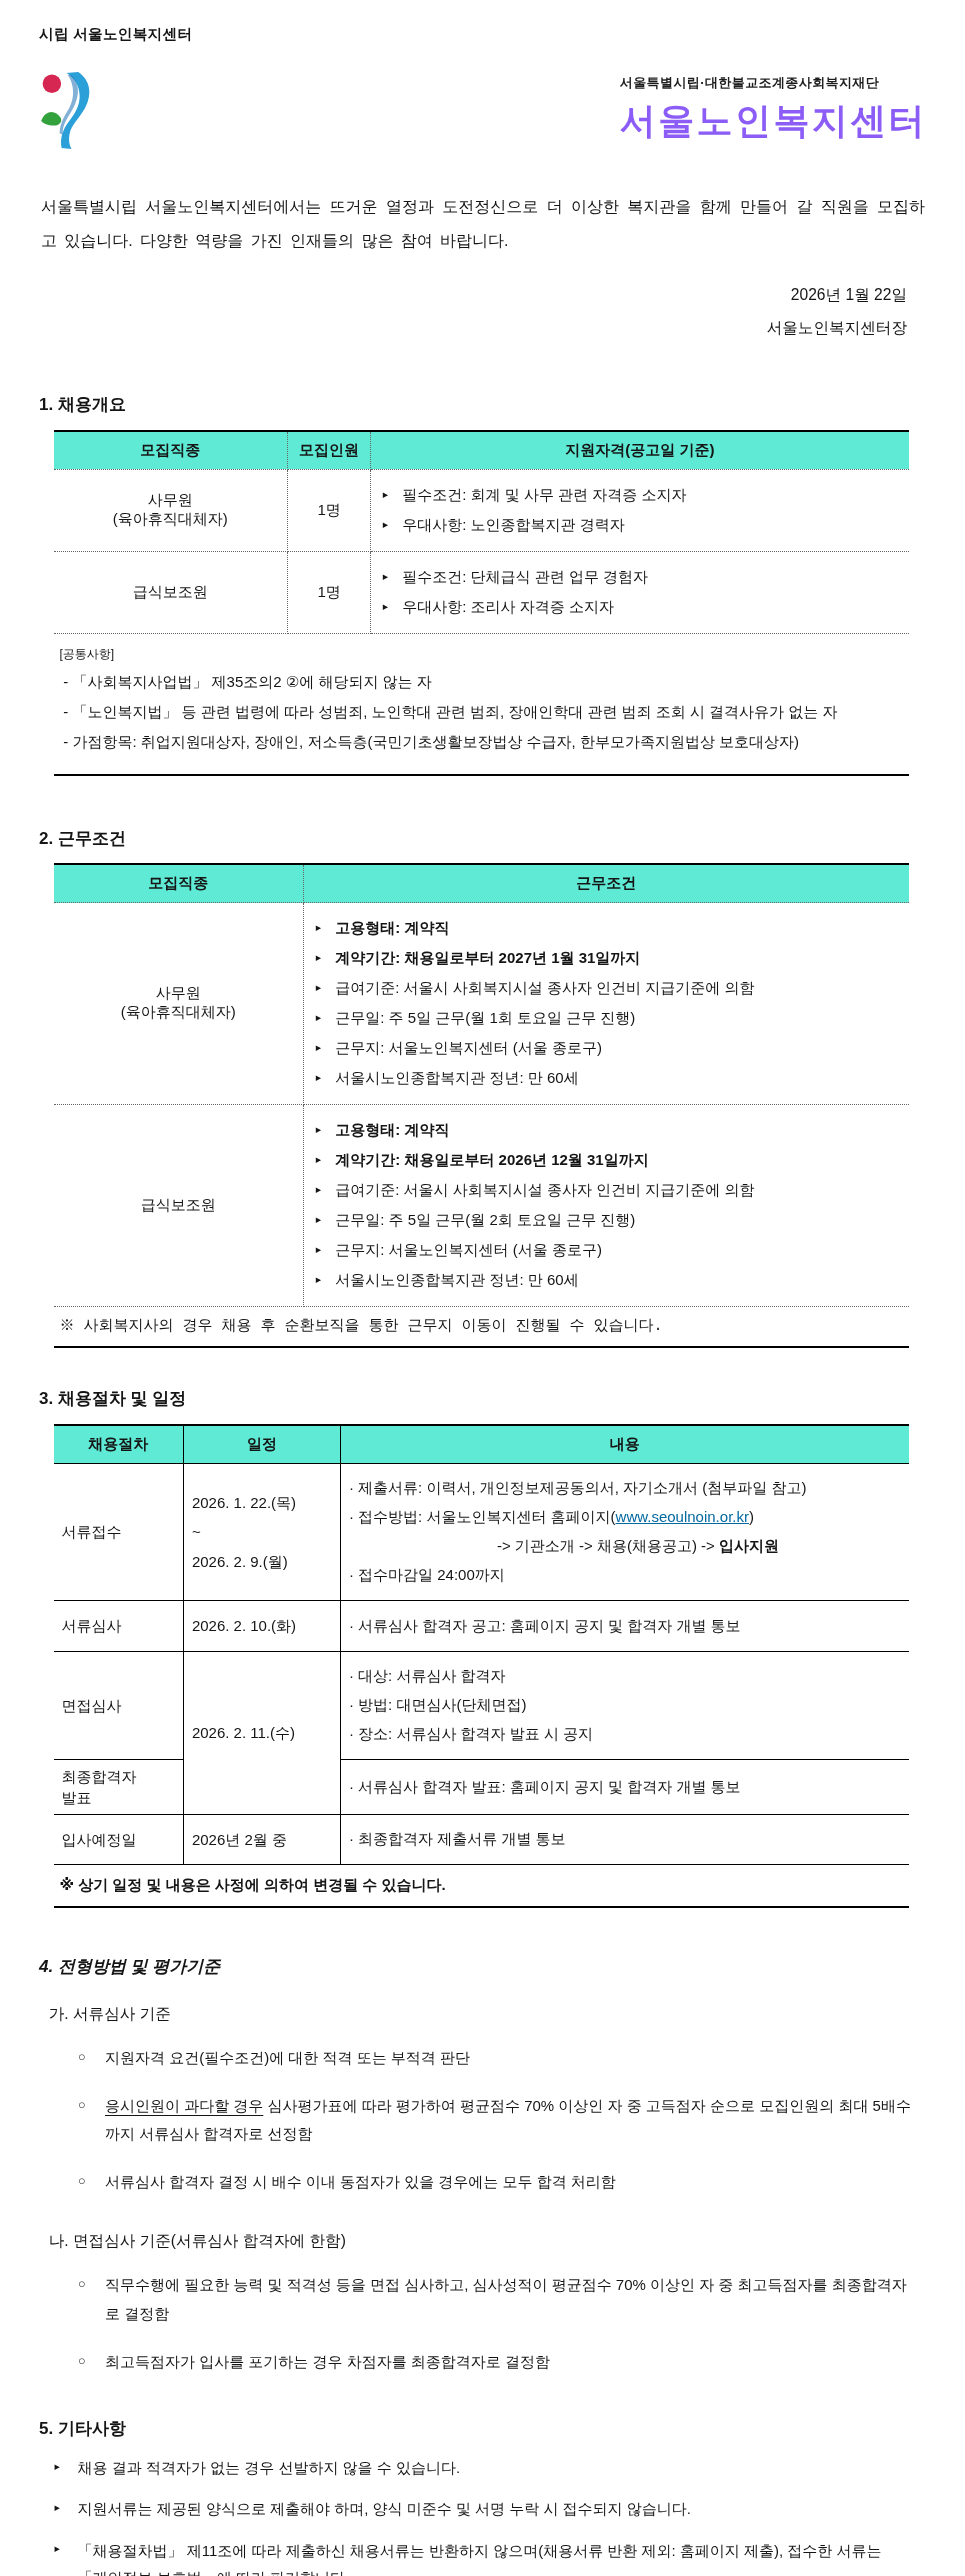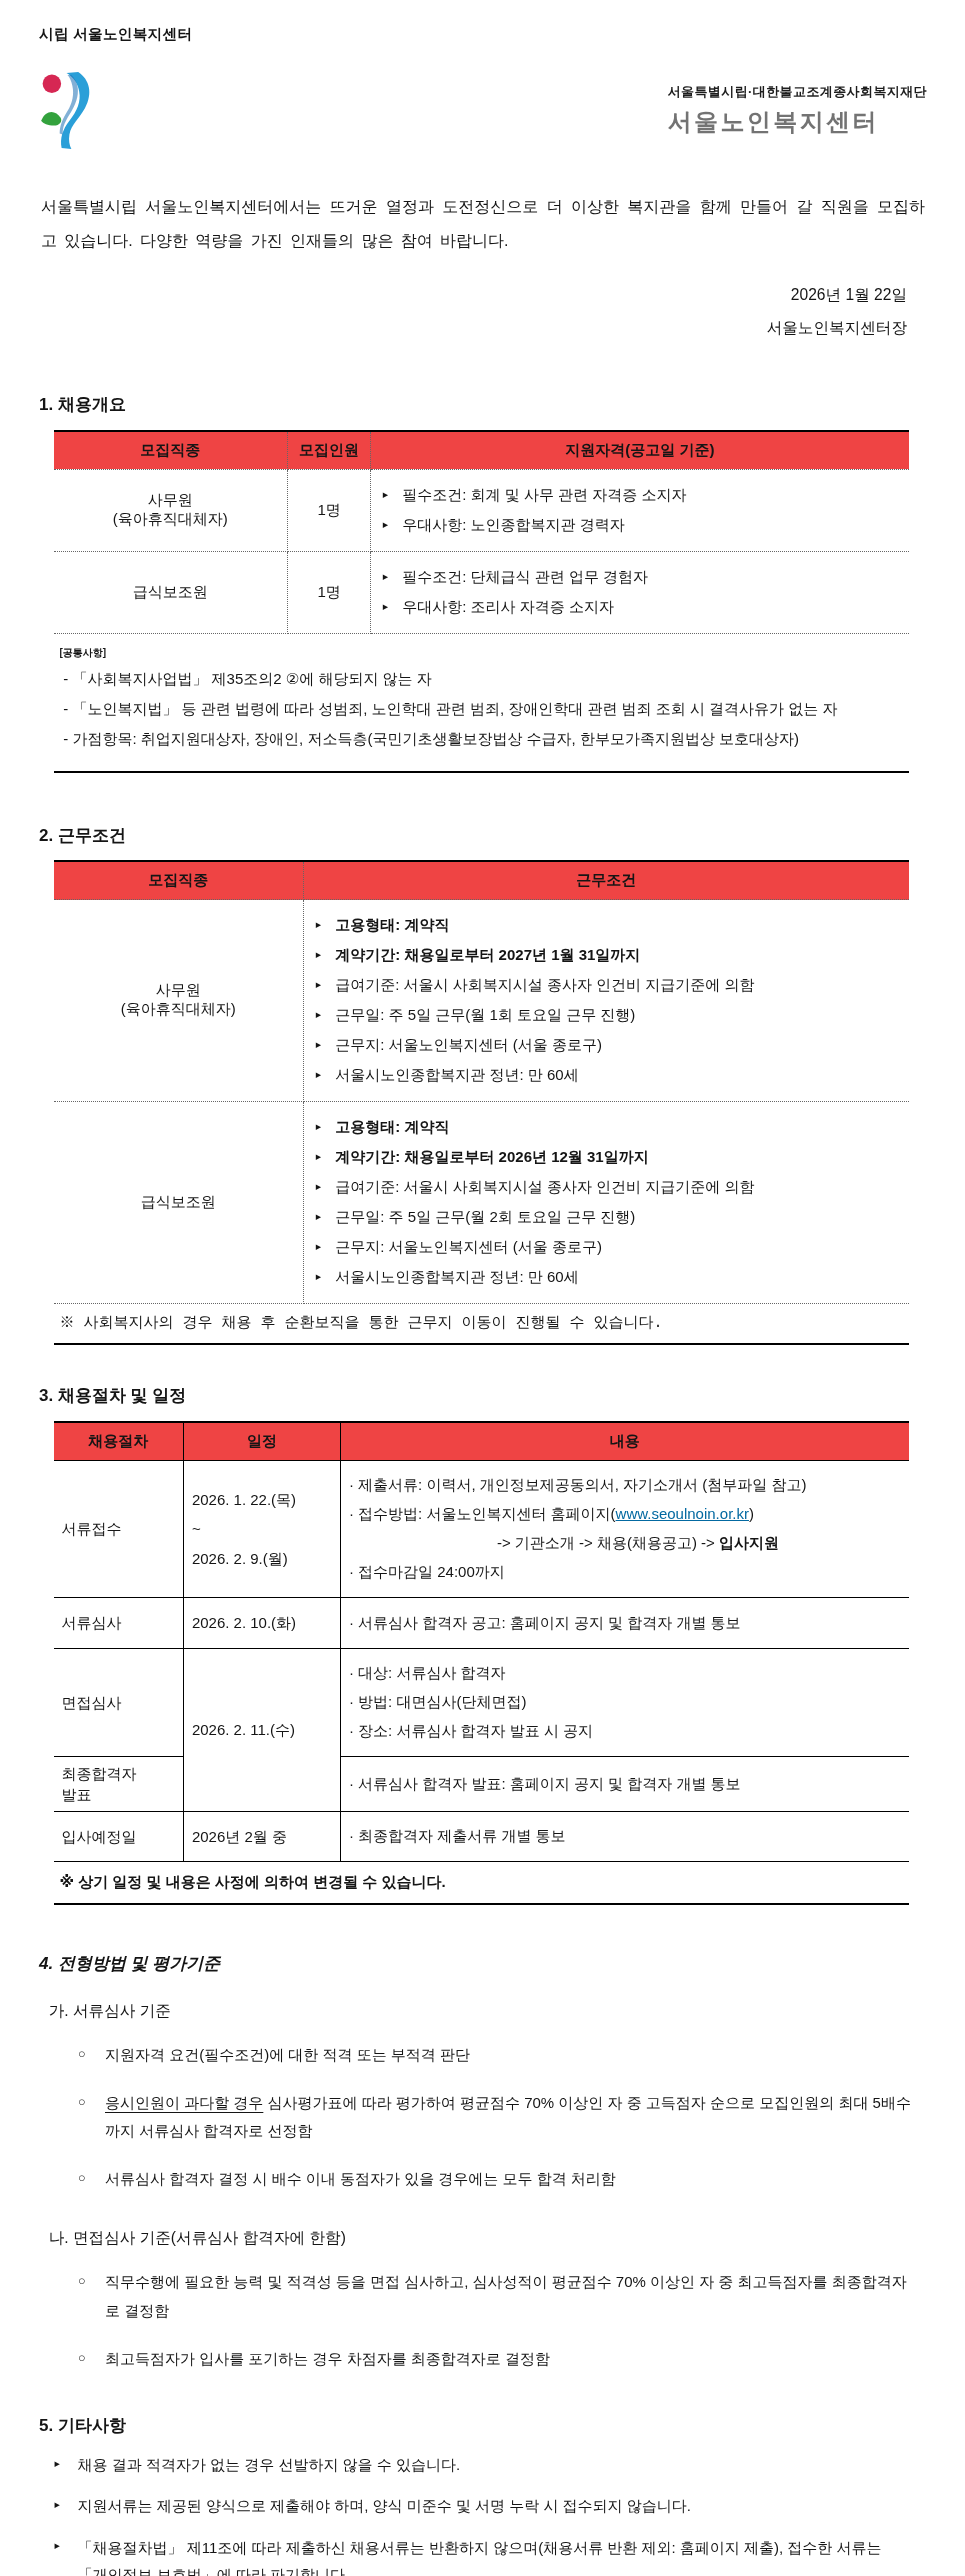--- a/index.html
+++ b/index.html
@@ -10,50 +10,50 @@
     color: #151515;
     font-family: "Liberation Sans", "DejaVu Sans", sans-serif;
   }
   .page { width: 966px; min-height: 2576px; padding: 25px 39px 88px 39px; }
 
   
   .corner { font-size: 14.6px; font-weight: 700; letter-spacing: 0.3px; }
   .logo-block { display: flex; justify-content: space-between; align-items: center; gap: 16px; margin-top: 21.4px; height: 90px; }
   .logo-mark svg { display: block; }
   .logo-text .small { font-size: 13px; font-weight: 600; color: #1d1d1d; letter-spacing: 0.4px; margin-bottom: 4.9px; }
-  .logo-text .large { font-size: 24px; font-weight: 700; color: #737373; letter-spacing: 2.4px; }
+  .logo-text .large { font-size: 36px; font-weight: 700; color: #8b5cf6; letter-spacing: 2.4px; }
 
   .intro { margin: 35px 1.9px 0 1.9px; font-size: 16px; line-height: 2.1; text-align: justify; word-spacing: 2.9px; }
   .r-line { text-align: right; font-size: 15.6px; line-height: 2.1; margin-right: 20px; }
   .r-line.first { margin-top: 21.4px; }
 
   
   .sec-title { font-size: 17px; font-weight: 700; margin: 0; }
   #sec1-title { margin-top: 49px; }
   #sec2-title { margin-top: 51px; }
   #sec3-title { margin-top: 39px; }
   #sec4-title { margin-top: 47px; font-style: italic; }
   #sec5-title { margin-top: 41px; }
 
   
   table { border-collapse: collapse; width: 855px; margin: 13.6px 0 0 14.6px; table-layout: fixed; font-size: 15px; color: #151515; }
-  th { background: #ef4444; font-weight: 700; padding: 8.8px 3.9px; text-align: center; }
+  th { background: #5eead4; font-weight: 700; padding: 8.8px 3.9px; text-align: center; }
   td { padding: 5.8px 7.8px; vertical-align: middle; }
   .center { text-align: center; }
 
   
   .dotted-table { border-top: 2.9px solid #000; border-bottom: 2.9px solid #000; }
   .dotted-table th { border-bottom: 1px dotted #666; }
   .dotted-table td.body { border-bottom: 1px dotted #666; }
   .dotted-table .vsep { border-right: 1px dotted #666; }
   .tline { position: relative; padding-left: 23.4px; margin: 9.7px 0; line-height: 1.35; text-align: left; }
   .tmark { position: absolute; left: 3.9px; top: 1.9px; font-size: 10.7px; }
   .bold { font-weight: 700; }
   .common-cell { padding: 7.8px 3.9px 11.7px 3.9px; }
-  .common-title { font-weight: 700; font-size: 10px; margin: 3.9px 0 7.8px 1.9px; }
+  .common-title { font-weight: 400; font-size: 12px; margin: 3.9px 0 7.8px 1.9px; }
   .common-item { margin: 9.7px 0 9.7px 5.8px; line-height: 1.35; }
   .note-cell { padding: 9.7px 5.8px; line-height: 1.35; font-family: Liberation Mono, monospace; }
 
   
   .solid-table { border-top: 2.4px solid #000; border-bottom: 2.9px solid #000; }
   .solid-table th { border: 1px solid #000; border-top: none; }
   .solid-table td { border: 1px solid #000; }
   .solid-table th.first, .solid-table td.first { border-left: none; }
   .solid-table th.last, .solid-table td.last { border-right: none; }
   .solid-table td.stage, .solid-table td.date { line-height: 1.4; }

